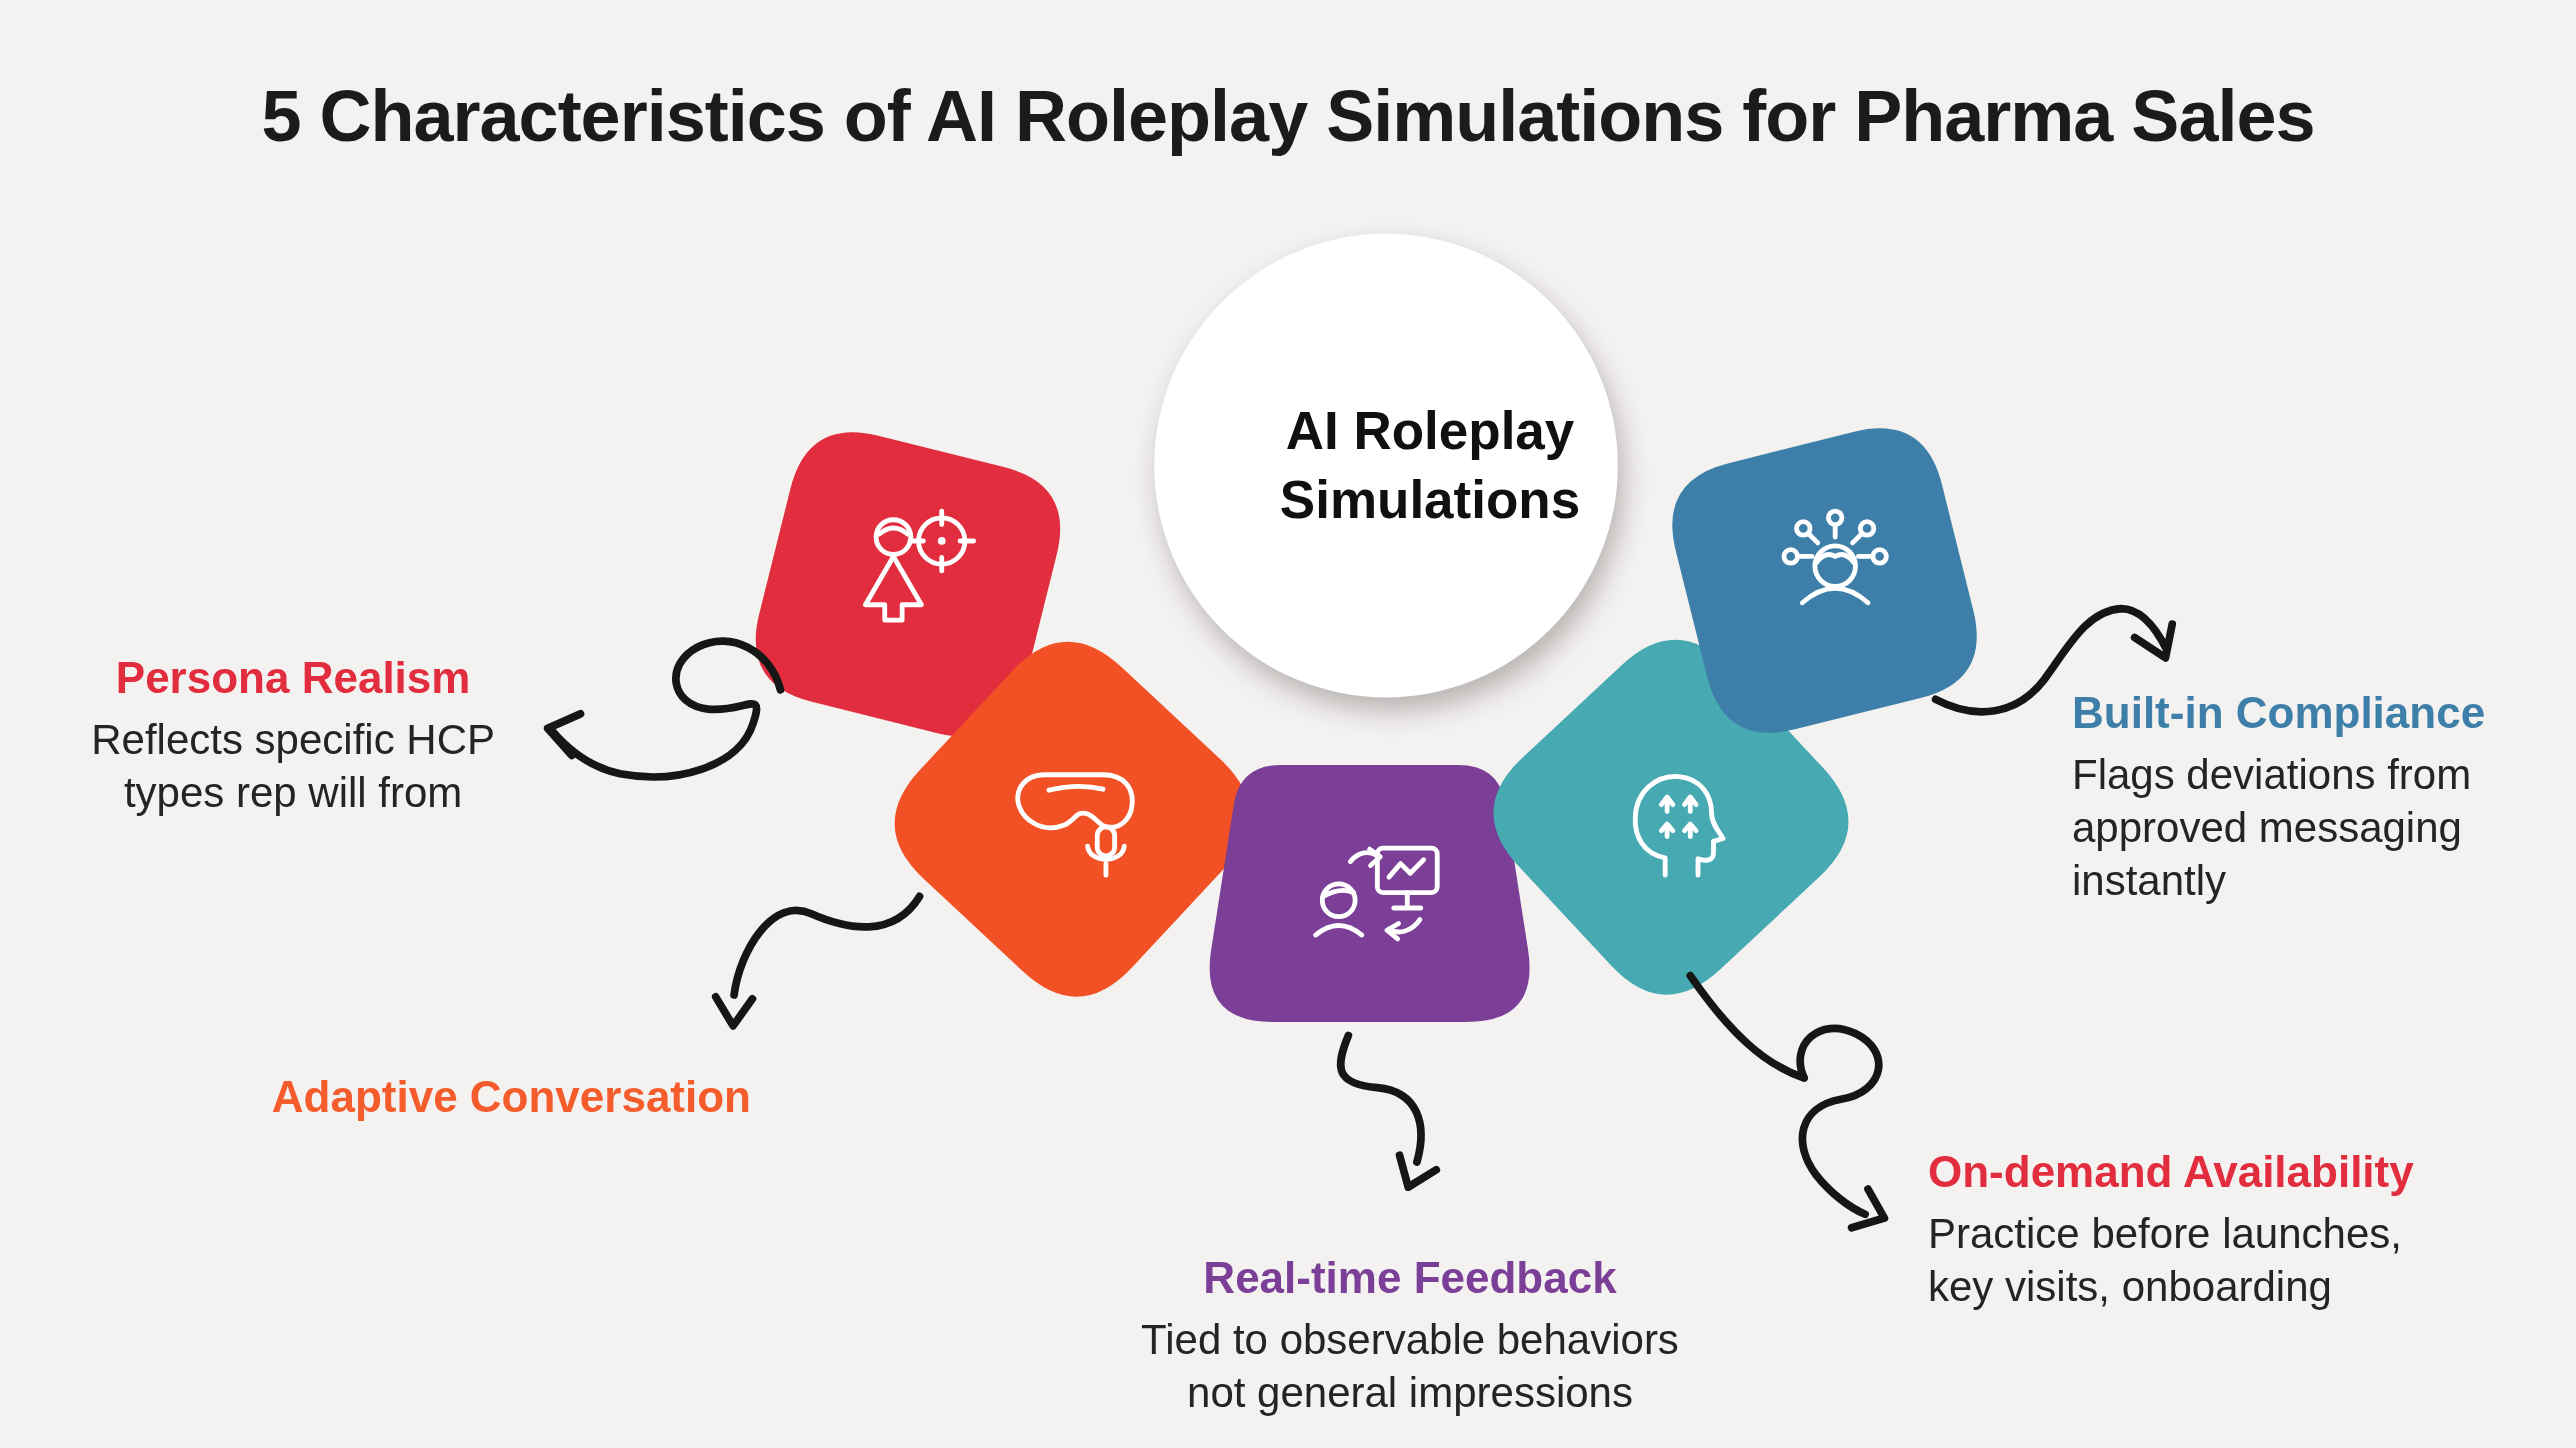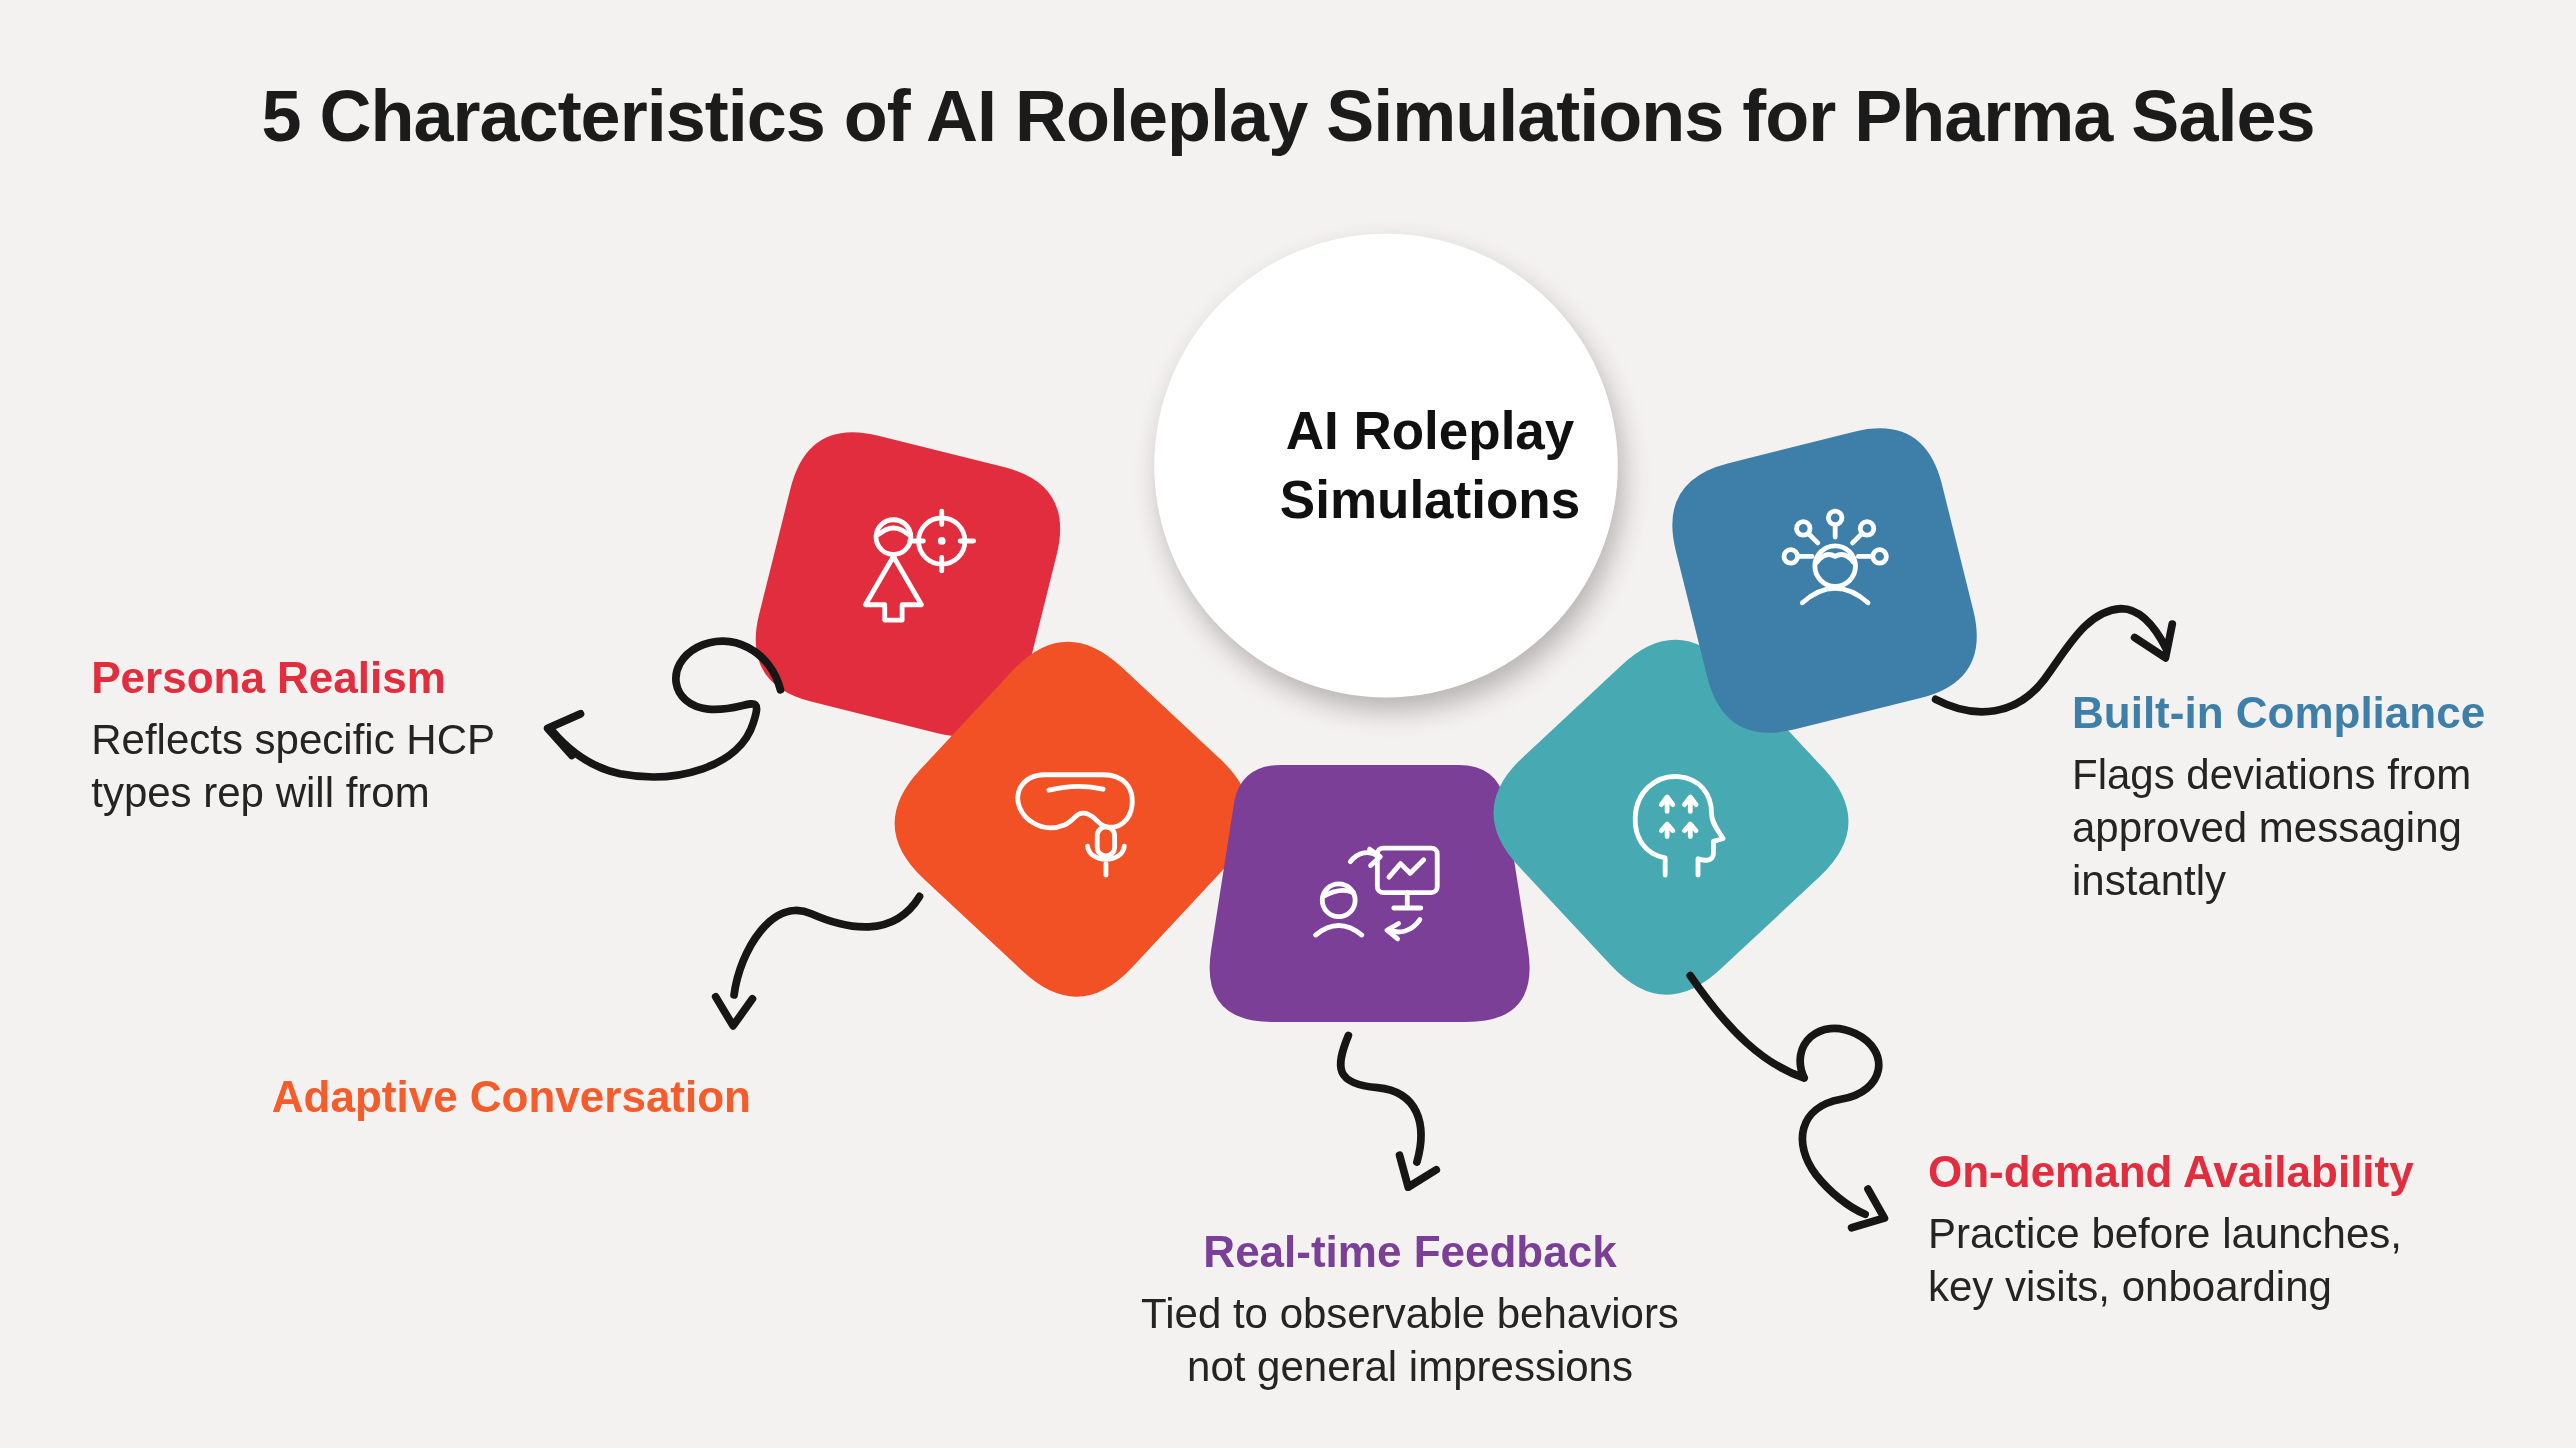--- a/index.html
+++ b/index.html
@@ -23,22 +23,22 @@
   .big-circle{filter:drop-shadow(6px 14px 14px rgba(108,103,99,0.45));}
   .center-label{
     position:absolute;left:1386px;top:466px;transform:translate(-50%,-50%);
     text-align:center;font-size:53px;font-weight:700;color:#101010;line-height:1.3;
     white-space:pre-line;
     margin-left:44px;
   }
   .label{position:absolute;}
   .label .t{font-size:44px;font-weight:700;margin:0 0 9.7px 0;}
   .label .b{font-size:42px;font-weight:400;color:#242424;line-height:1.27;white-space:pre-line;}
-  .align-right{text-align:left;}
-  .align-center{text-align:center;transform:translateX(-50%);}
+  .align-right{text-align:center;}
+  .align-center{text-align:center;transform:translateX(-50%);margin-top:26px;}
 </style>
 </head>
 <body>
 
 <div class="stage">
 
   <h1 class="title">5 Characteristics of AI Roleplay Simulations for Pharma Sales</h1>
 
   <svg class="art" viewBox="0 0 2667 1500">
 

